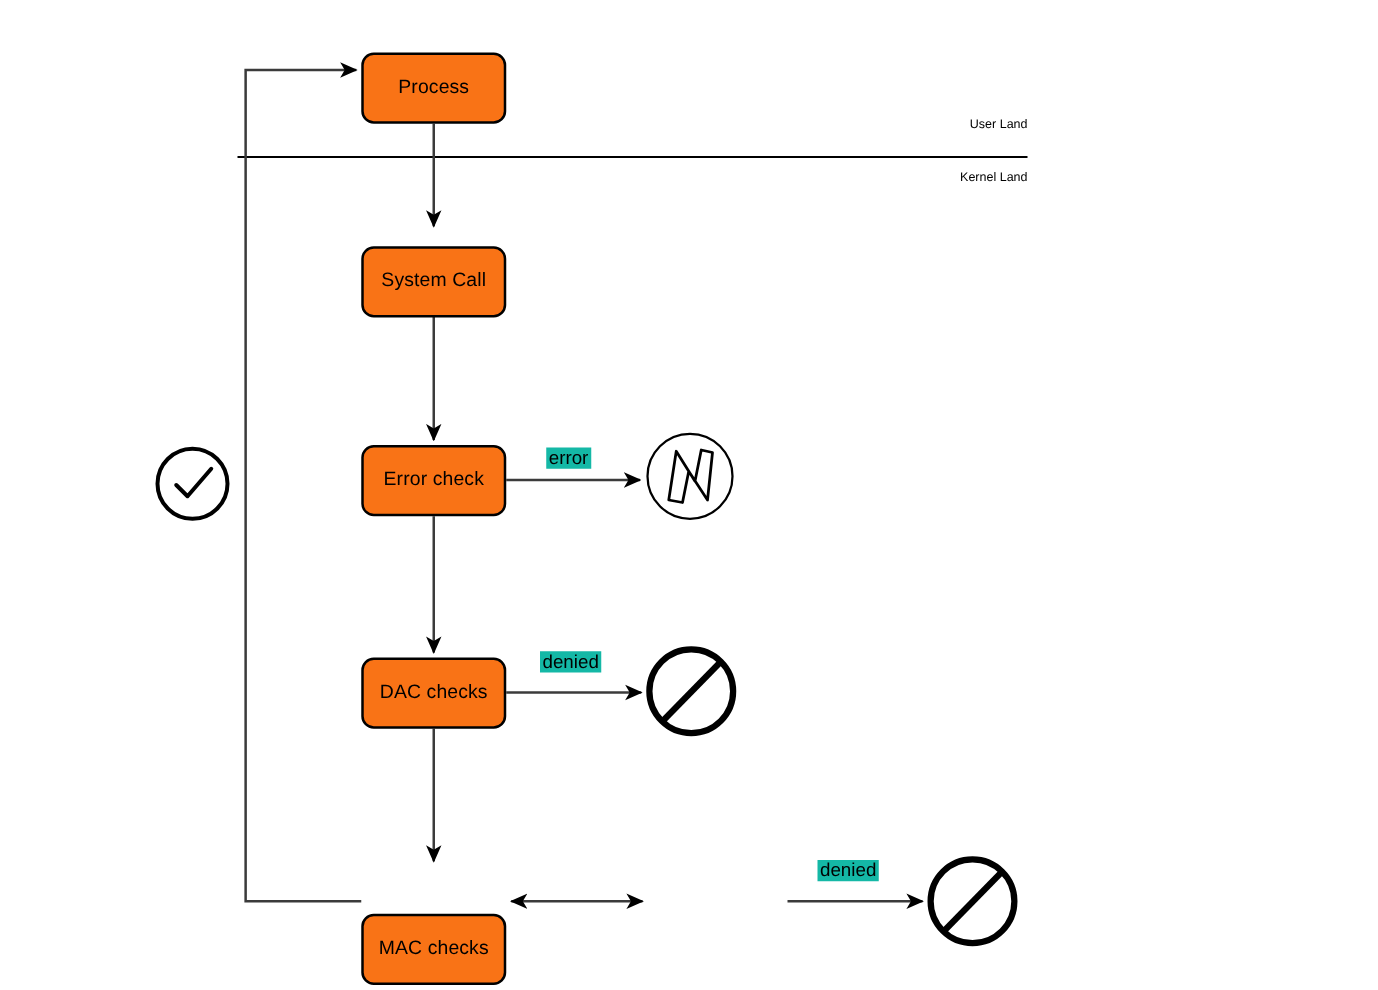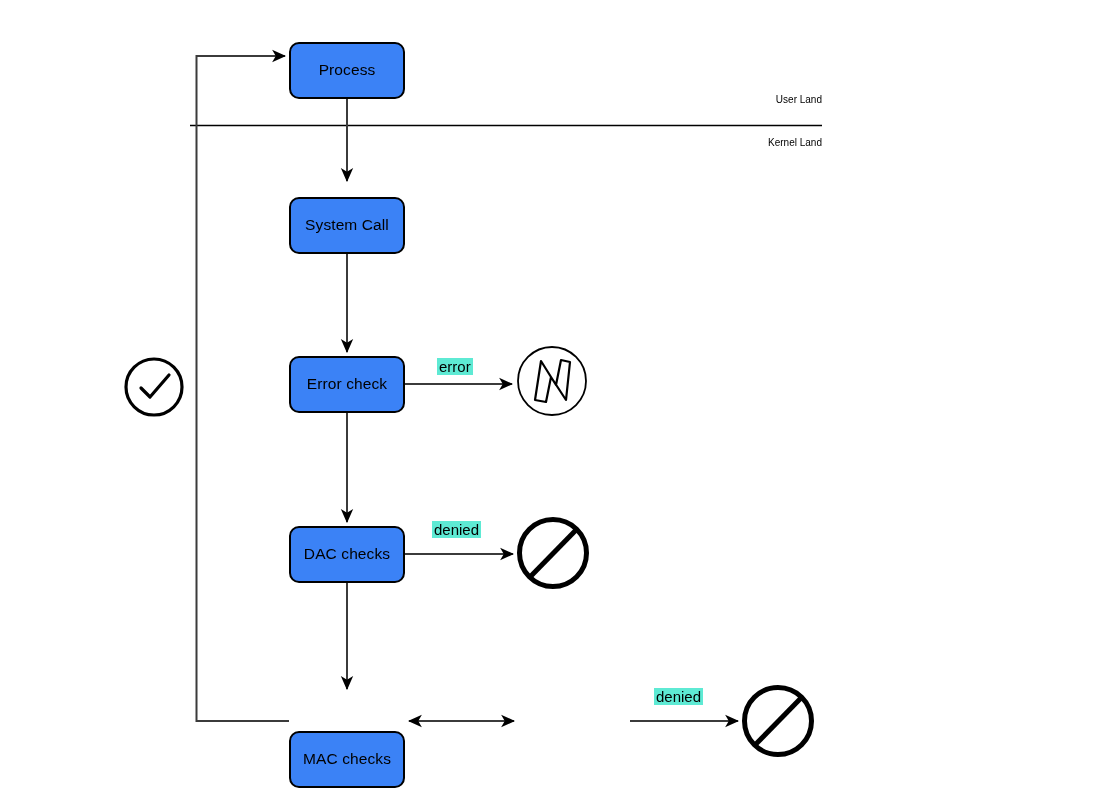--- a/index.html
+++ b/index.html
@@ -21,38 +21,38 @@
   svg.layer {
     position: absolute;
     left: 0;
     top: 0;
     width: 1102px;
     height: 792px;
   }
   .node-box {
     position: absolute;
     box-sizing: border-box;
-    background: #3b82f6;
+    background: #f97316;
     border: 2.5px solid #000000;
     border-radius: 10px;
     display: flex;
     align-items: center;
     justify-content: center;
     text-align: center;
     font-size: 15.5px;
     line-height: 1.35;
     color: #000000;
     letter-spacing: 0.1px;
   }
   .edge-label {
     position: absolute;
     font-size: 15px;
     color: #000000;
     white-space: nowrap;
-    background: #5eead4;
+    background: #14b8a6;
     padding: 0 2px;
   }
   .land-label {
     position: absolute;
     font-size: 10px;
     color: #000000;
     white-space: nowrap;
     text-align: right;
   }
 </style>

